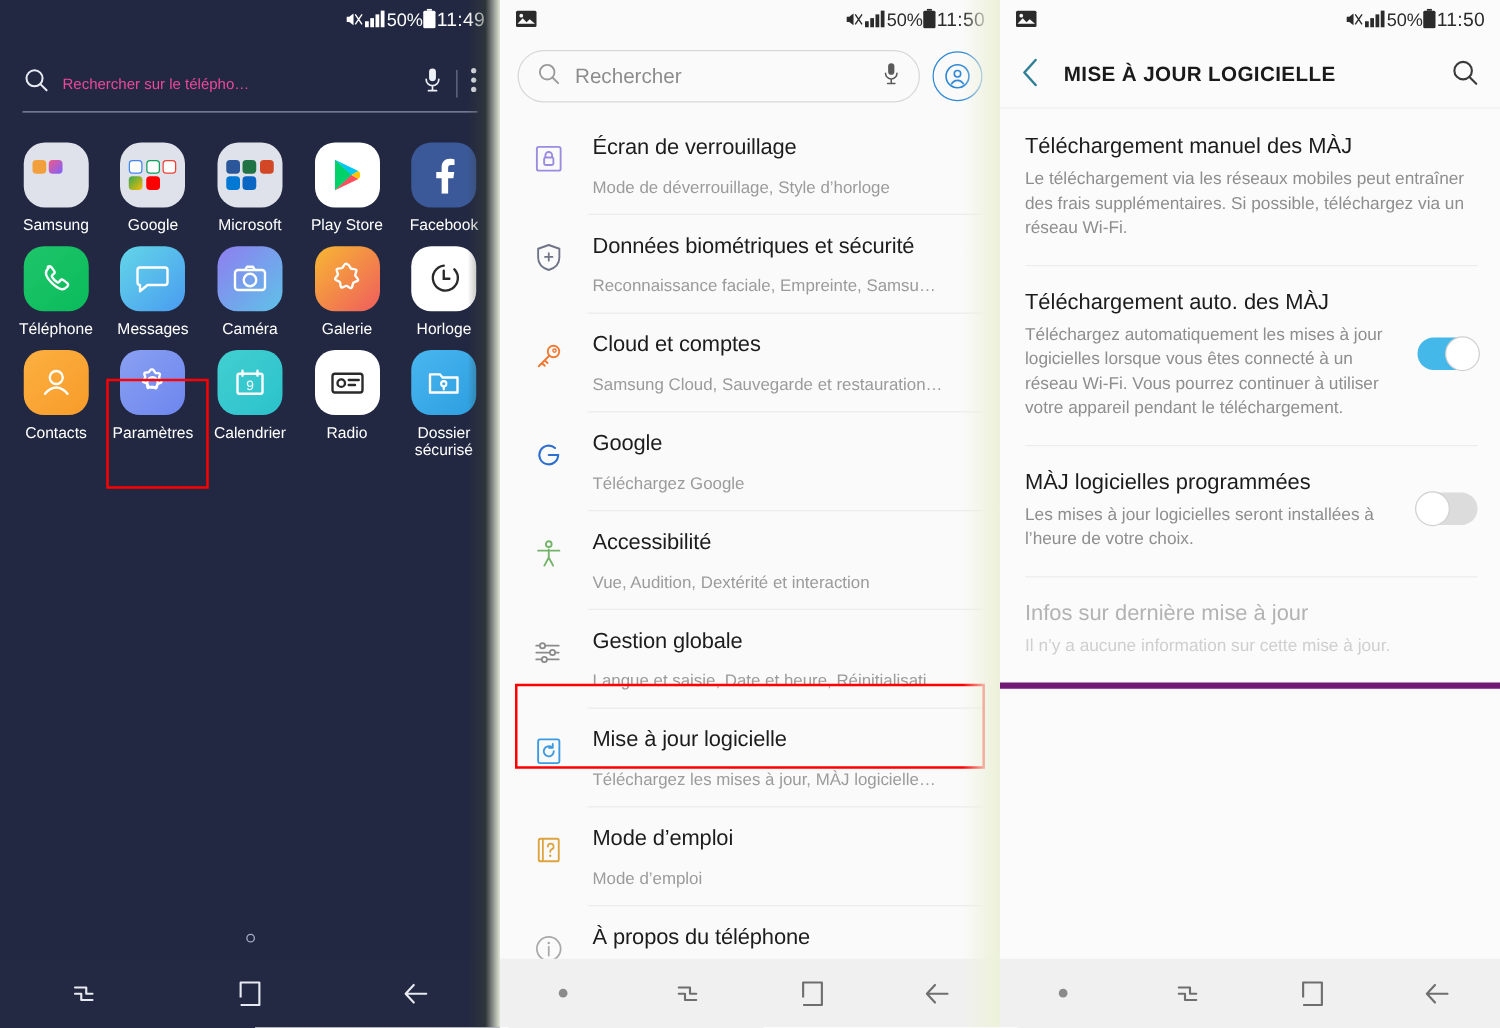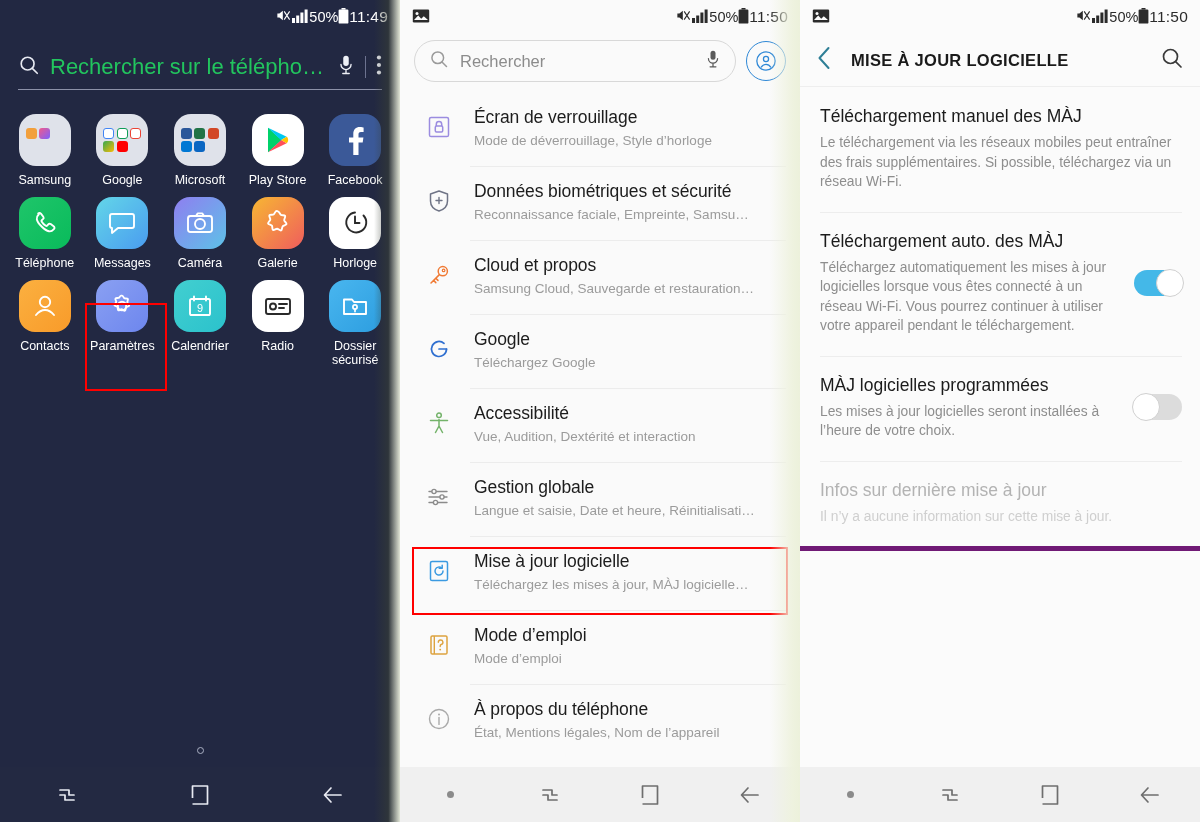--- a/index.html
+++ b/index.html
@@ -26,21 +26,21 @@
   .p1 .statusbar { color:#fff; }
   .sb-left { flex:1; display:flex; align-items:center; }
   .sb-time { font-size:15.5px; letter-spacing:.2px; }
   .sb-pct { font-size:14.5px; }
 
   .searchbar-home {
     margin:10px 18px 0 18px; height:46px; display:flex; align-items:center;
     border-bottom:1.5px solid #8c91a8; gap:10px;
   }
   .searchbar-home .sh-text {
-    flex:1; color:#22c55e; font-size:22px; white-space:nowrap; overflow:hidden;
+    flex:1; color:#ec4899; font-size:12px; white-space:nowrap; overflow:hidden;
   }
   .sh-divider{ width:1px; height:22px; background:#6d7390; }
 
   .appgrid { padding:14px 6px 0 6px; }
   .approw { display:flex; }
   .appcell {
     width:77.5px; margin:0 2px; padding-top:10px;
     display:flex; flex-direction:column; align-items:center; position:relative;
   }
   .appicon {
@@ -100,21 +100,21 @@
   .srow{
     display:flex; align-items:flex-start; padding:13px 14px 13px 20px; gap:16px;
     position:relative; min-height:74px;
   }
   .srow + .srow::before{
     content:""; position:absolute; left:70px; right:14px; top:0; height:1px; background:#ececec;
   }
   .sicon{ width:38px; height:40px; flex:0 0 38px; display:flex; align-items:center; justify-content:center; padding-top:4px; }
   .stext{ flex:1; min-width:0; padding-top:1px; }
   .stitle{ font-size:17.5px; color:#1c1c1c; line-height:22px; letter-spacing:-.1px; }
-  .ssub{ font-size:13.5px; color:#9b9b9b; margin-top:4px; line-height:17px;
+  .ssub{ font-size:13.5px; color:#9b9b9b; margin-top:13px; line-height:17px;
          white-space:nowrap; overflow:hidden; text-overflow:ellipsis; }
 
   
   .p3-header{
     height:52px; display:flex; align-items:center; gap:18px; padding:0 16px; background:#fbfbfb;
   }
   .p3-title{ flex:1; font-size:16.5px; font-weight:bold; color:#1a1a1a; letter-spacing:.3px; }
   .p3-list{ border-top:1px solid #eeeeee; }
   .p3row{ padding:18px 18px 20px 20px; display:flex; gap:12px; position:relative; }
   .p3row + .p3row::before{
@@ -477,21 +477,21 @@
 
       <div class="srow">
         <div class="sicon">
           <svg width="26" height="26" viewBox="0 0 26 26">
               <circle cx="16.8" cy="9.2" r="4.6" fill="none" stroke="#f07a34" stroke-width="1.5"></circle>
               <circle cx="17.6" cy="8.4" r="1.3" fill="none" stroke="#f07a34" stroke-width="1.2"></circle>
               <path d="M13.4 12.6L5 21M7.6 18.4l2.2 2.2M9.8 16.2l2.2 2.2" fill="none" stroke="#f07a34" stroke-width="1.5" stroke-linecap="round"></path>
             </svg>
         </div>
         <div class="stext">
-          <div class="stitle">Cloud et propos</div>
+          <div class="stitle">Cloud et comptes</div>
           <div class="ssub">Samsung Cloud, Sauvegarde et restauration…</div>
         </div>
       </div>
 
       <div class="srow">
         <div class="sicon">
           <svg width="26" height="26" viewBox="0 0 26 26">
               <path d="M20.5 13H13" stroke="#2f6fd0" stroke-width="1.7" stroke-linecap="round"></path>
               <path d="M20.5 13a7.5 7.5 0 1 1-2.5-5.6" fill="none" stroke="#2f6fd0" stroke-width="1.7" stroke-linecap="round"></path>
             </svg>

